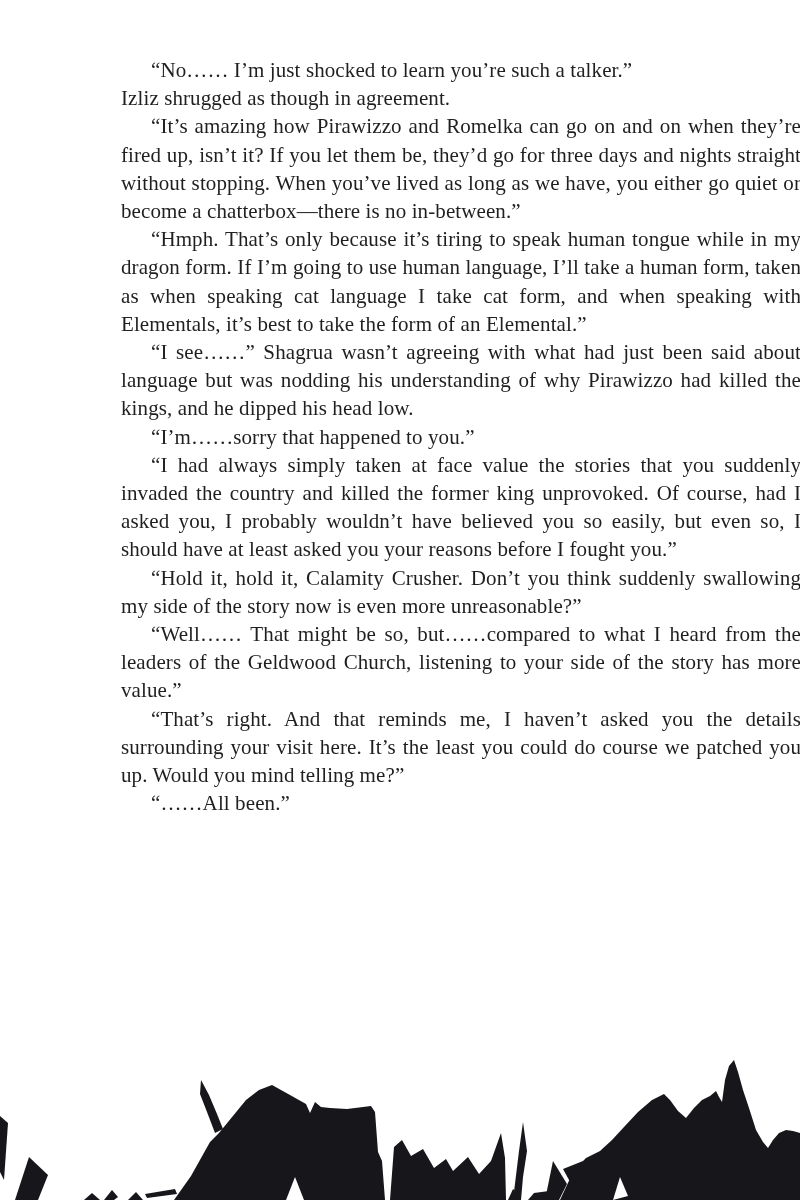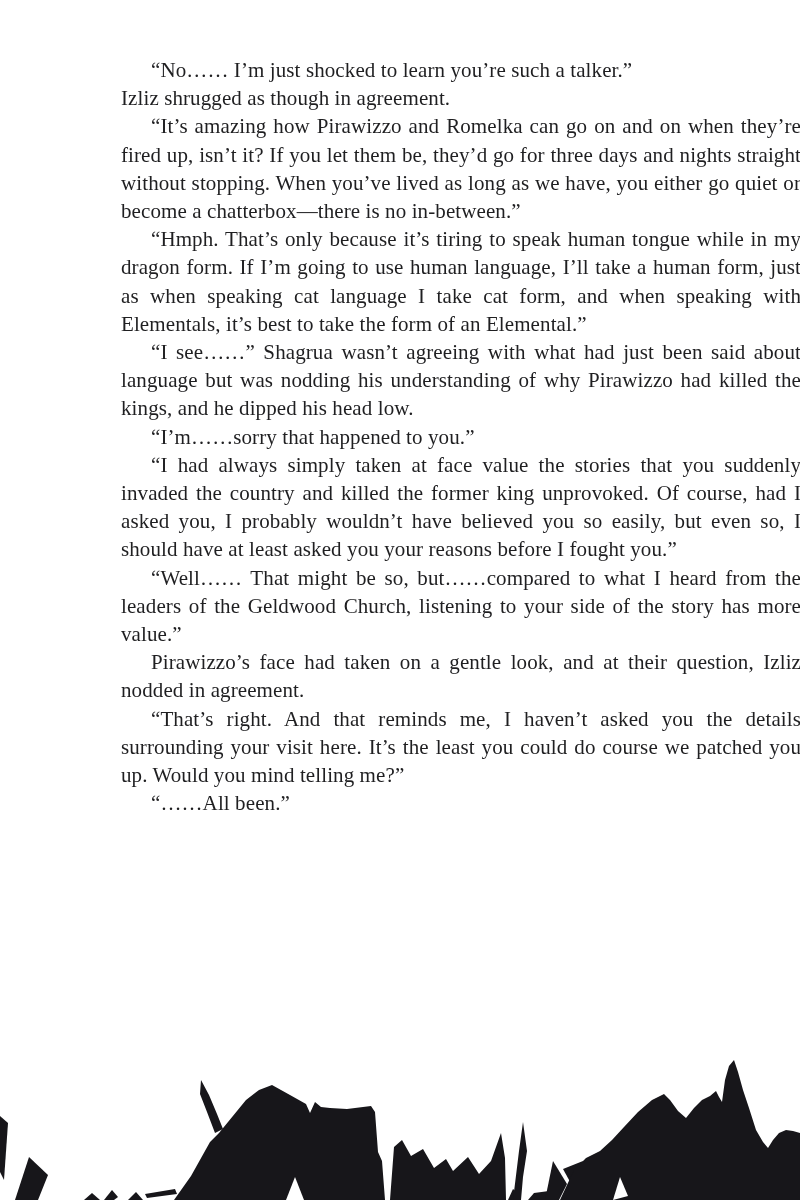--- a/index.html
+++ b/index.html
@@ -50,26 +50,26 @@
 </style>
 </head>
 <body>
 
 <div class="page">
 
   <main class="text-block">
       <p class="indent">“No…… I’m just shocked to learn you’re such a talker.”</p>
       <p class="no-indent">Izliz shrugged as though in agreement.</p>
       <p class="indent">“It’s amazing how Pirawizzo and Romelka can go on and on when they’re fired up, isn’t it? If you let them be, they’d go for three days and nights straight without stopping. When you’ve lived as long as we have, you either go quiet or become a chatterbox—there is no in-between.”</p>
-      <p class="indent">“Hmph. That’s only because it’s tiring to speak human tongue while in my dragon form. If I’m going to use human language, I’ll take a human form, just as when speaking cat language I take cat form, and when speaking with Elementals, it’s best to take the form of an Elemental.”</p>
+      <p class="indent">“Hmph. That’s only because it’s tiring to speak human tongue while in my dragon form. If I’m going to use human language, I’ll take a human form, taken as when speaking cat language I take cat form, and when speaking with Elementals, it’s best to take the form of an Elemental.”</p>
       <p class="indent">“I see……” Shagrua wasn’t agreeing with what had just been said about language but was nodding his understanding of why Pirawizzo had killed the kings, and he dipped his head low.</p>
       <p class="indent">“I’m……sorry that happened to you.”</p>
       <p class="indent">“I had always simply taken at face value the stories that you suddenly invaded the country and killed the former king unprovoked. Of course, had I asked you, I probably wouldn’t have believed you so easily, but even so, I should have at least asked you your reasons before I fought you.”</p>
+      <p class="indent">“Hold it, hold it, Calamity Crusher. Don’t you think suddenly swallowing my side of the story now is even more unreasonable?”</p>
       <p class="indent">“Well…… That might be so, but……compared to what I heard from the leaders of the Geldwood Church, listening to your side of the story has more value.”</p>
-      <p class="indent">Pirawizzo’s face had taken on a gentle look, and at their question, Izliz nodded in agreement.</p>
       <p class="indent">“That’s right. And that reminds me, I haven’t asked you the details surrounding your visit here. It’s the least you could do course we patched you up. Would you mind telling me?”</p>
       <p class="indent">“……All been.”</p>
     </main>
 
   <svg class="ink-illustration" viewBox="0 0 800 150" preserveAspectRatio="none" aria-hidden="true">
     <g fill="#17161a">
 
       <polygon points="0,66 8,73 4,130 0,122"></polygon>
 
       <polygon points="15,150 29,107 48,125 38,150"></polygon>

